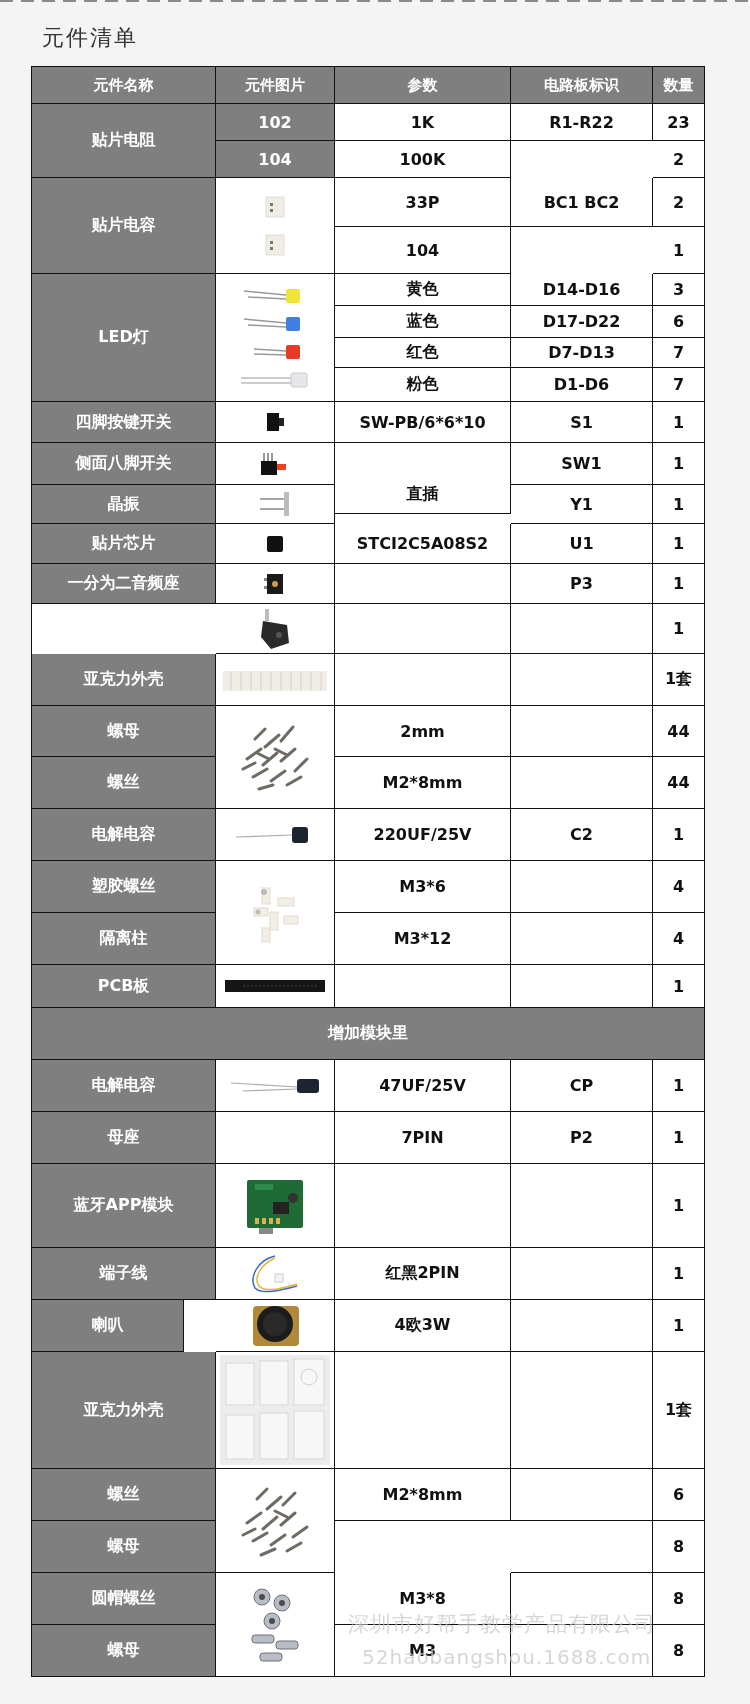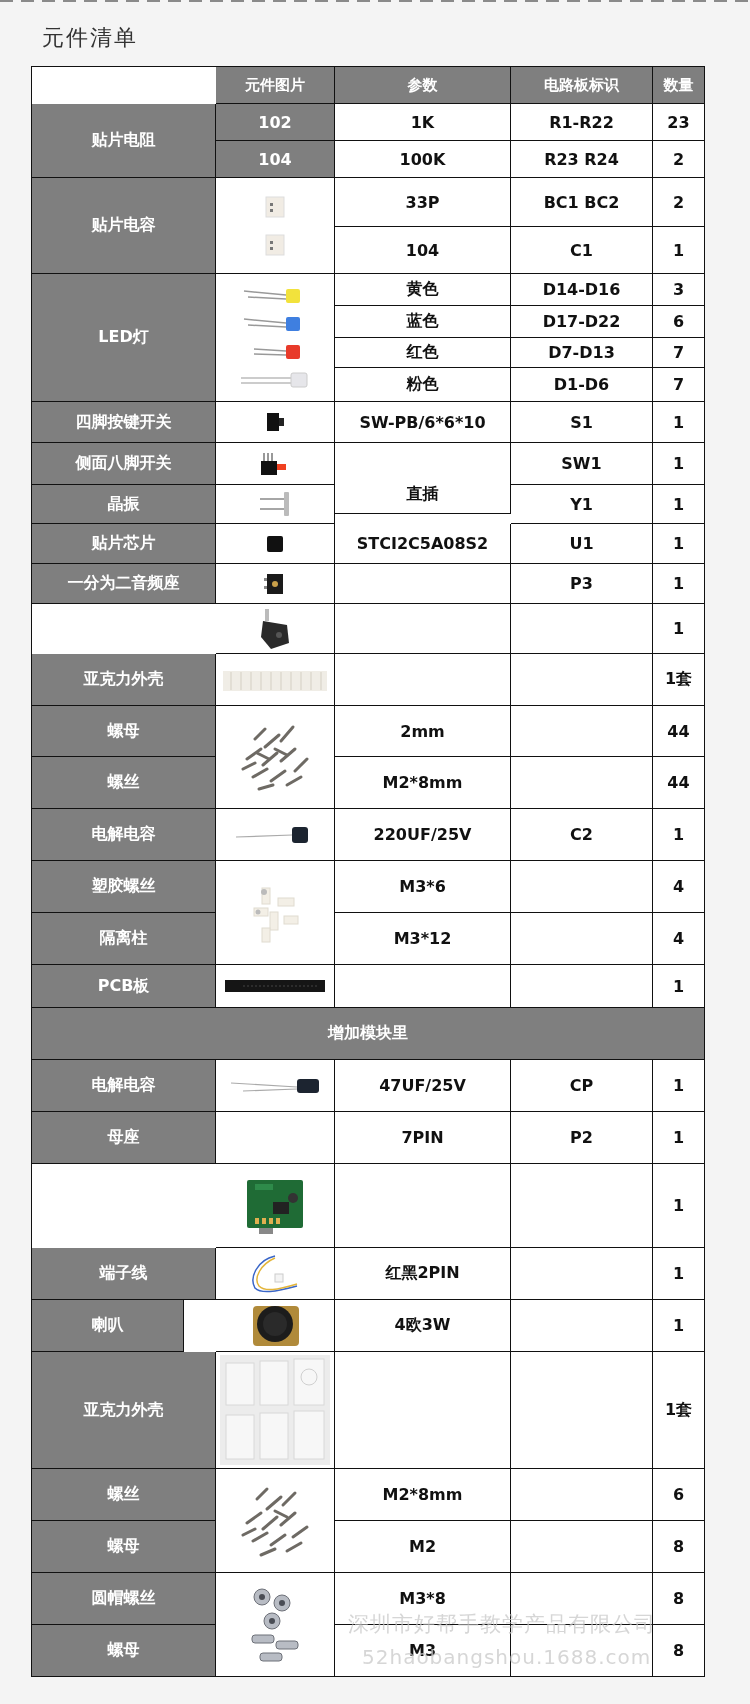--- a/index.html
+++ b/index.html
@@ -39,53 +39,52 @@
   svg { display: block; }
 </style>
 </head>
 <body>
 
 <div class="dash"></div>
 <div class="title">元件清单</div>
 
 <div class="tbl" id="tbl">
 
+  <div class="c hd" style="left:0;top:0;width:184px;height:37px">元件名称</div>
   <div class="c hd" style="left:184px;top:0;width:119px;height:37px">元件图片</div>
   <div class="c hd" style="left:479px;top:0;width:142px;height:37px">电路板标识</div>
   <div class="c hd" style="left:303px;top:0;width:176px;height:37px">参数</div>
   <div class="c hd nr" style="left:621px;top:0;width:51px;height:37px">数量</div>
 
   <div class="c g" style="left:0;top:37px;width:184px;height:74px">贴片电阻</div>
   <div class="c g" style="left:184px;top:37px;width:119px;height:37px">102</div>
   <div class="c w" style="left:303px;top:37px;width:176px;height:37px">1K</div>
   <div class="c w" style="left:479px;top:37px;width:142px;height:37px">R1-R22</div>
   <div class="c w nr" style="left:621px;top:37px;width:51px;height:37px">23</div>
   <div class="c g" style="left:184px;top:74px;width:119px;height:37px">104</div>
   <div class="c w" style="left:303px;top:74px;width:176px;height:37px">100K</div>
-  <div class="c w" style="left:479px;top:74px;width:142px;height:37px">R23 R24</div>
   <div class="c w nr" style="left:621px;top:74px;width:51px;height:37px">2</div>
 
   <div class="c g" style="left:0;top:111px;width:184px;height:96px">贴片电容</div>
   <div class="c img" style="left:184px;top:111px;width:119px;height:96px;flex-direction:column;gap:14px">
     <svg width="22" height="24">
         <rect x="2" y="2" width="18" height="20" fill="#f1ece4" stroke="#ddd"></rect>
         <rect x="6" y="8" width="3" height="3" fill="#777"></rect>
         <rect x="6" y="14" width="3" height="3" fill="#777"></rect>
       </svg>
     <svg width="22" height="24">
         <rect x="2" y="2" width="18" height="20" fill="#f1ece4" stroke="#ddd"></rect>
         <rect x="6" y="8" width="3" height="3" fill="#777"></rect>
         <rect x="6" y="14" width="3" height="3" fill="#777"></rect>
       </svg>
   </div>
   <div class="c w" style="left:303px;top:111px;width:176px;height:49px">33P</div>
   <div class="c w" style="left:479px;top:111px;width:142px;height:49px">BC1 BC2</div>
   <div class="c w nr" style="left:621px;top:111px;width:51px;height:49px">2</div>
   <div class="c w" style="left:303px;top:160px;width:176px;height:47px">104</div>
-  <div class="c w" style="left:479px;top:160px;width:142px;height:47px">C1</div>
   <div class="c w nr" style="left:621px;top:160px;width:51px;height:47px">1</div>
 
   <div class="c g" style="left:0;top:207px;width:184px;height:128px">LED灯</div>
   <div class="c img" style="left:184px;top:207px;width:119px;height:128px;flex-direction:column;gap:6px">
     <svg width="70" height="22">
         <line x1="4" y1="6" x2="46" y2="10" stroke="#999" stroke-width="1.5"></line>
         <line x1="8" y1="12" x2="46" y2="14" stroke="#999" stroke-width="1.5"></line>
         <rect x="46" y="4" width="14" height="14" rx="2" fill="#f2e23c"></rect>
       </svg>
     <svg width="70" height="22">
@@ -299,20 +298,21 @@
   <div class="c w" style="left:303px;top:993px;width:176px;height:52px">47UF/25V</div>
   <div class="c w" style="left:479px;top:993px;width:142px;height:52px">CP</div>
   <div class="c w nr" style="left:621px;top:993px;width:51px;height:52px">1</div>
 
   <div class="c g" style="left:0;top:1045px;width:184px;height:52px">母座</div>
   <div class="c img" style="left:184px;top:1045px;width:119px;height:52px"></div>
   <div class="c w" style="left:303px;top:1045px;width:176px;height:52px">7PIN</div>
   <div class="c w" style="left:479px;top:1045px;width:142px;height:52px">P2</div>
   <div class="c w nr" style="left:621px;top:1045px;width:51px;height:52px">1</div>
 
+  <div class="c g" style="left:0;top:1097px;width:184px;height:84px">蓝牙APP模块</div>
   <div class="c img" style="left:184px;top:1097px;width:119px;height:84px">
     <svg width="64" height="60">
         <rect x="4" y="4" width="56" height="48" rx="2" fill="#1f6b35"></rect>
         <rect x="12" y="8" width="18" height="6" fill="#2e8a4a"></rect>
         <rect x="30" y="26" width="16" height="12" fill="#222"></rect>
         <circle cx="50" cy="22" r="5" fill="#333"></circle>
         <g fill="#e0b050">
           <rect x="12" y="42" width="4" height="6"></rect>
           <rect x="19" y="42" width="4" height="6"></rect>
           <rect x="26" y="42" width="4" height="6"></rect>
@@ -385,21 +385,20 @@
           <line x1="52" y1="68" x2="66" y2="60"></line>
           <line x1="26" y1="72" x2="40" y2="66"></line>
           <line x1="8" y1="52" x2="20" y2="46"></line>
           <line x1="40" y1="28" x2="52" y2="34"></line>
         </g>
       </svg>
   </div>
   <div class="c w" style="left:303px;top:1402px;width:176px;height:52px">M2*8mm</div>
   <div class="c w" style="left:479px;top:1402px;width:142px;height:52px"></div>
   <div class="c w nr" style="left:621px;top:1402px;width:51px;height:52px">6</div>
-  <div class="c w" style="left:303px;top:1454px;width:176px;height:52px">M2</div>
   <div class="c w" style="left:479px;top:1454px;width:142px;height:52px"></div>
   <div class="c w nr" style="left:621px;top:1454px;width:51px;height:52px">8</div>
 
   <div class="c g" style="left:0;top:1506px;width:184px;height:52px">圆帽螺丝</div>
   <div class="c g" style="left:0;top:1558px;width:184px;height:51px;border-bottom:none">螺母</div>
   <div class="c img" style="left:184px;top:1506px;width:119px;height:103px;border-bottom:none">
     <svg width="70" height="84">
         <g fill="#b8bcc4" stroke="#6d7078">
           <circle cx="22" cy="14" r="8"></circle>
           <circle cx="42" cy="20" r="8"></circle>

